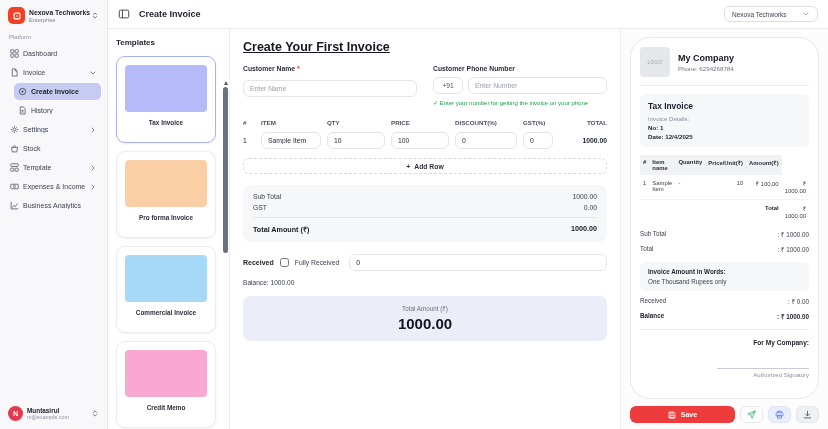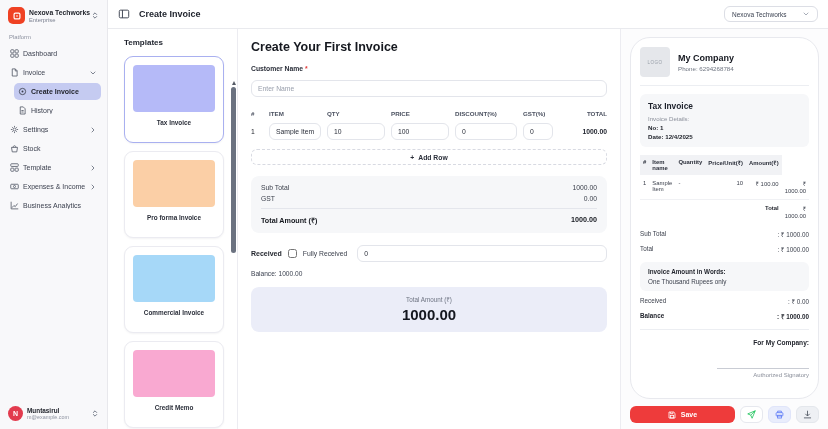--- a/index.html
+++ b/index.html
@@ -35,35 +35,35 @@
     display:flex; align-items:center; gap:9px; padding:0 10px; flex-shrink:0; }
   .hdr-title { font-size:9px; font-weight:700; color:#1d212b; }
   .org-select { margin-left:auto; display:flex; align-items:center; justify-content:space-between;
     gap:8px; border:1px solid #dcdee5; border-radius:6px; padding:3px 7px; min-width:94px;
     font-size:6.5px; color:#3c4352; cursor:pointer; background:#fff; }
 
   .content { flex:1; display:flex; min-height:0; }
 
   
   .templates { width:122px; border-right:1px solid #ececf1; padding:9px 0 0 8px;
-    position:relative; overflow:hidden; flex-shrink:0;margin-left:8px; }
+    position:relative; overflow:hidden; flex-shrink:0; }
   .tpl-heading { font-size:8px; font-weight:700; color:#1d212b; margin-bottom:9px; }
   .tcard { width:100px; height:87px; background:#fff; border:1px solid #ebebf1; border-radius:9px;
     padding:8px; margin-bottom:8px; box-shadow:0 1px 2px rgba(20,20,40,.05); cursor:pointer; }
   .tcard.selected { border-color:#a9b0f0; }
   .thumb { height:47px; border-radius:4px; }
   .tlabel { text-align:center; font-size:6.4px; font-weight:600; color:#2b2f3a; margin-top:7px; }
   .tscroll { position:absolute; right:1px; top:52px; width:5px; height:178px; }
   .tscroll .arrow { width:0; height:0; border-left:2.5px solid transparent; border-right:2.5px solid transparent;
     border-bottom:4px solid #555b66; margin:0 auto 2px; }
   .tscroll .thumbbar { width:5px; height:166px; background:#6b7280; border-radius:3px; }
 
   
   .form { flex:1; padding:8px 13px 0; min-width:0; background:#fff; }
-  .form h1 { font-size:12.5px; font-weight:700; color:#15181f; margin:3px 0 11px; }
+  .form h1 { font-size:12.5px; font-weight:700; color:#15181f; margin:3px 0 11px;text-decoration:underline; }
   .frow { display:flex; gap:16px; }
   .fcol { flex:1; min-width:0; }
   .flabel { font-size:6.8px; font-weight:600; color:#2b2f3a; margin-bottom:5px; display:block; }
   .req { color:#e23b3b; }
   .inp { width:100%; height:17px; border:1px solid #e3e5eb; border-radius:6px; padding:0 6px;
     font-size:6.8px; color:#2b2f3a; background:#fff; font-family:inherit; outline:none; }
   .inp::placeholder { color:#9aa0ad; }
   .phone-row { display:flex; gap:5px; }
   .ccode { width:30px; flex-shrink:0; height:17px; border:1px solid #e3e5eb; border-radius:6px;
     font-size:6.6px; color:#4a505e; display:flex; align-items:center; justify-content:center; }
@@ -305,20 +305,28 @@
       </section>
 
       <section class="form">
         <h1>Create Your First Invoice</h1>
 
         <div class="frow">
           <div class="fcol">
             <span class="flabel"><span>Customer Name</span> <span class="req">*</span></span>
             <input class="inp" placeholder="Enter Name" style="">
           </div>
+          <div class="fcol">
+            <span class="flabel">Customer Phone Number</span>
+            <div class="phone-row">
+              <div class="ccode">+91</div>
+              <input class="inp" style="flex: 1 1 0%;" placeholder="Enter Number">
+            </div>
+            <div class="hint"><span>✓</span> <span>Enter your number for getting the invoice on your phone</span></div>
+          </div>
         </div>
 
         <div class="igrid ihead">
           <span>#</span>
           <span>ITEM</span>
           <span>QTY</span>
           <span>PRICE</span>
           <span>DISCOUNT(%)</span>
           <span>GST(%)</span>
           <span class="r">TOTAL</span>

